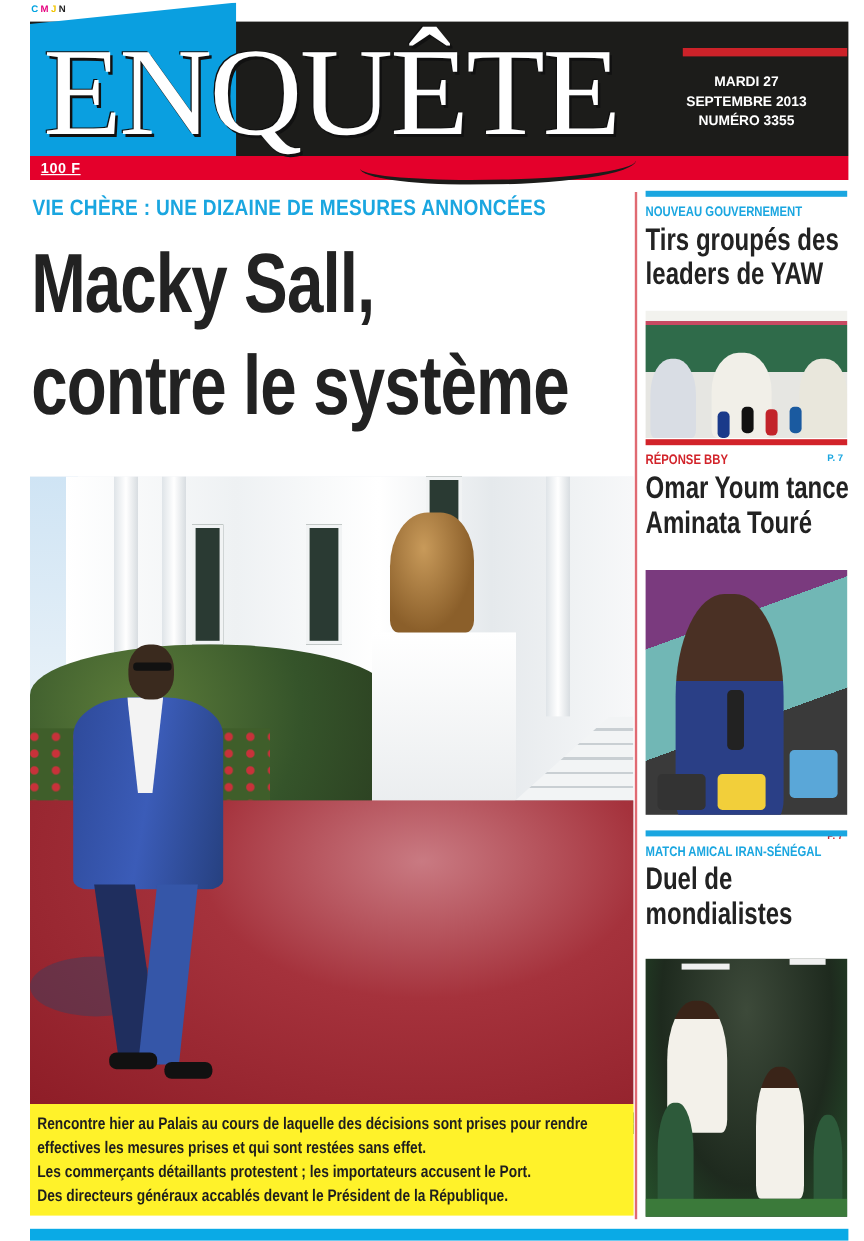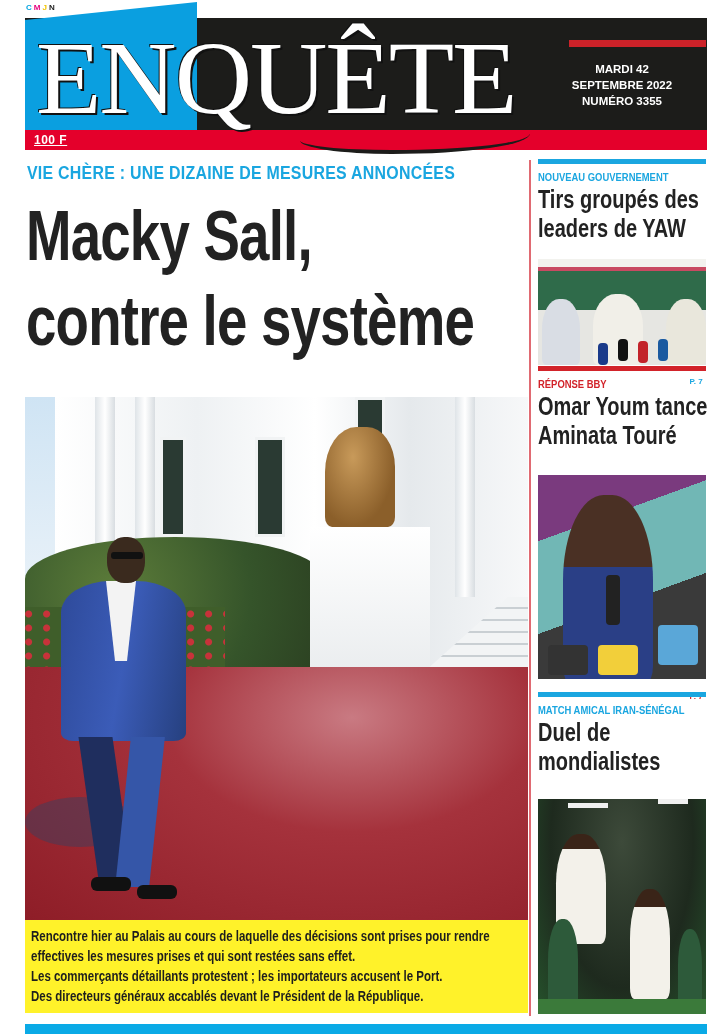--- a/index.html
+++ b/index.html
@@ -78,22 +78,22 @@
 
 <div>
   <div class="mast-black"></div>
   <div class="mast-blue"></div>
   <div class="mast-red"></div>
   <div class="logo">ENQUÊTE</div>
   <div class="logo-swoosh"></div>
   <div class="price">100 F</div>
   <div class="mast-redbar"></div>
   <div class="dateblock">
-    <div>MARDI 42</div>
-    <div>SEPTEMBRE 2022</div>
+    <div>MARDI 27</div>
+    <div>SEPTEMBRE 2013</div>
     <div>NUMÉRO 3355</div>
   </div>
 </div>
 
 <div class="kicker">VIE CHÈRE : UNE DIZAINE DE MESURES ANNONCÉES</div>
 <div class="headline">
   <div>Macky Sall,</div>
   <div>contre le système</div>
 </div>
 

